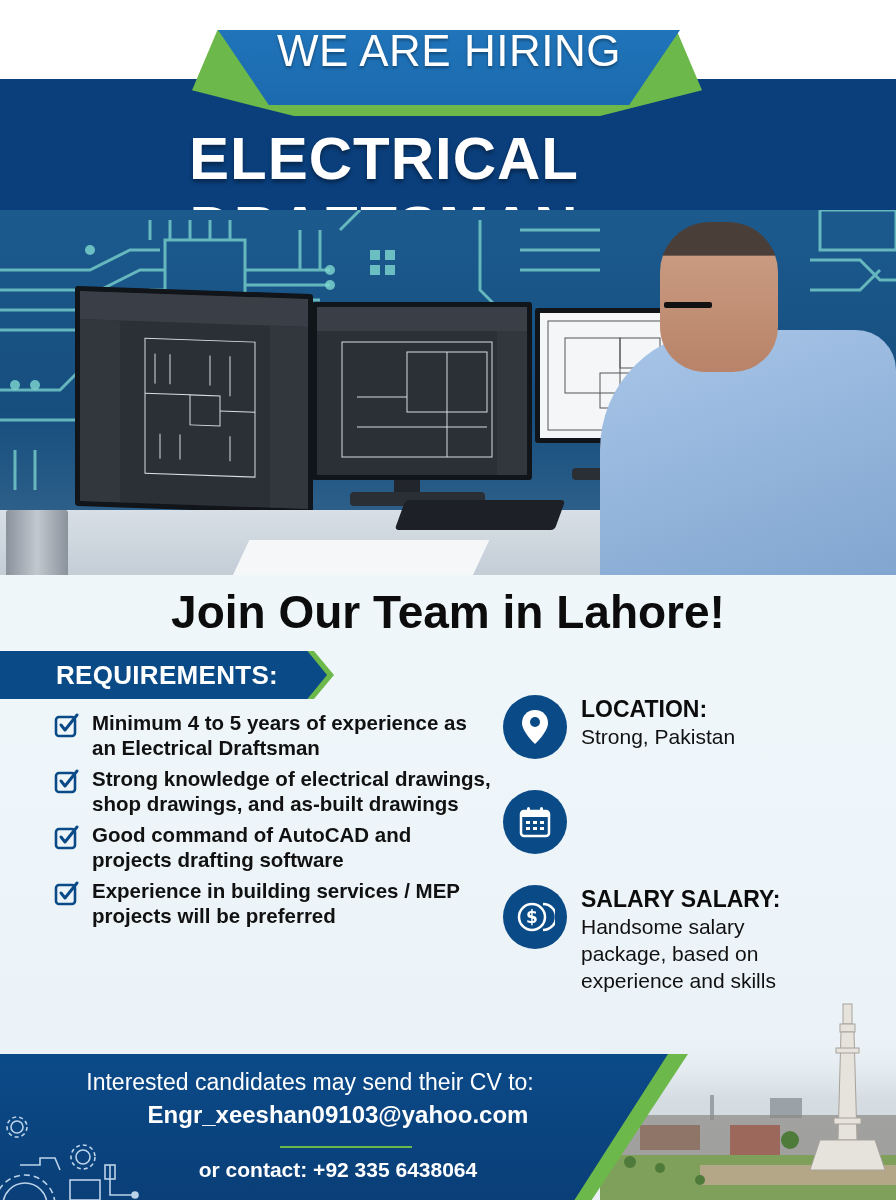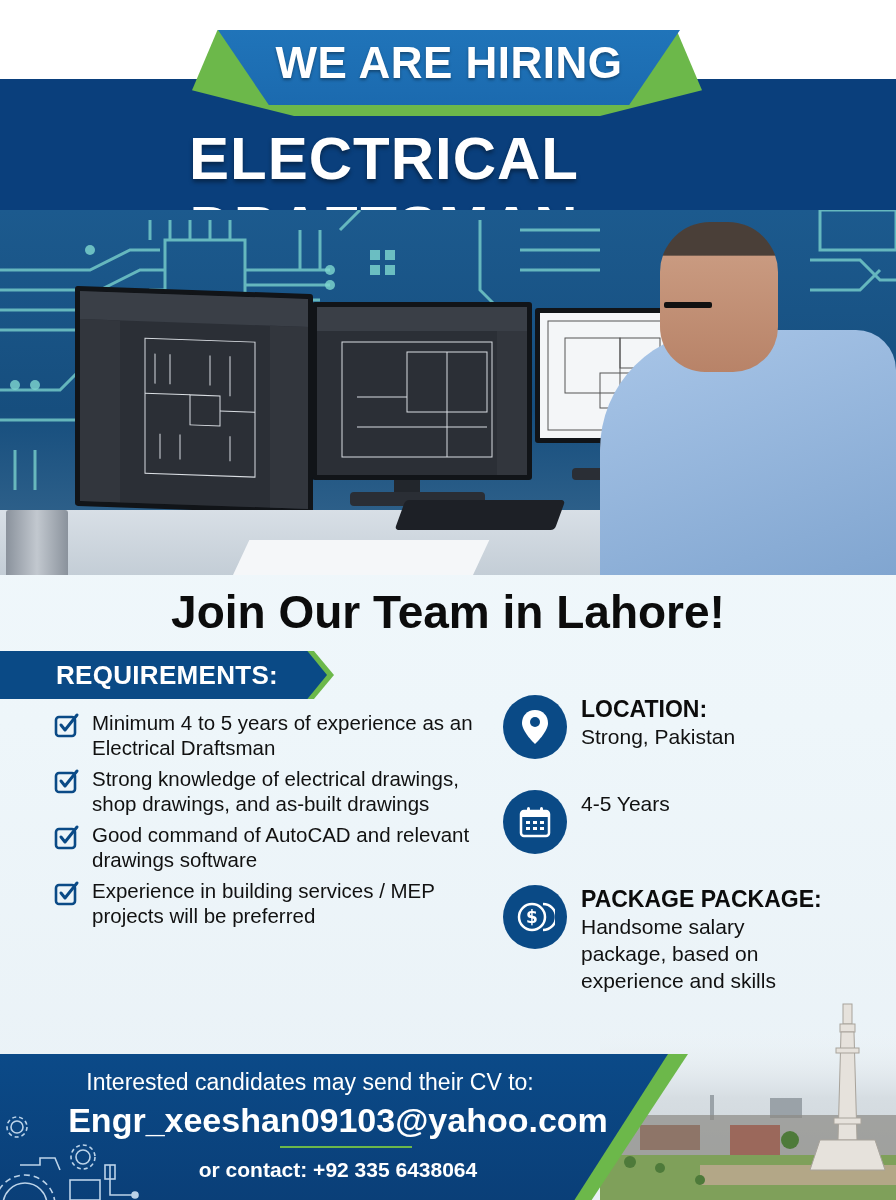--- a/index.html
+++ b/index.html
@@ -15,22 +15,22 @@
 
     
     .top-white { position: absolute; left: 0; top: 0; width: 896px; height: 80px; background: #ffffff; }
     .header-band { position: absolute; left: 0; top: 79px; width: 896px; height: 132px; background: #0a3f7c; }
     .hiring-green2 { position: absolute; left: 192px; top: 30px; width: 510px; height: 86px;
       background: #6cb84a;
       clip-path: polygon(0% 70%, 5% 0%, 95% 0%, 100% 70%, 80% 100%, 20% 100%); }
     .hiring-ribbon { position: absolute; left: 218px; top: 30px; width: 462px; height: 75px;
       background: linear-gradient(180deg, #2074b9, #1b6aaf);
       clip-path: polygon(0 0, 100% 0, 89% 100%, 11% 100%); }
-    .hiring-text { position: absolute; left: 218px; top: 38px; width: 462px; text-align: center;
-      color: #fff; font-weight: 700; font-size: 44px; letter-spacing: 0.5px;
+    .hiring-text { position: absolute; left: 218px; top: 26px; width: 462px; text-align: center;
+      color: #fff; font-weight: 400; font-size: 44px; letter-spacing: 0.5px;
       text-shadow: 0 2px 3px rgba(0,0,0,0.35); }
     .job-title { position: absolute; left: 0; top: 124px; width: 768px; text-align: center;
       color: #fff; font-weight: 700; font-size: 60px; letter-spacing: 1px;
       text-shadow: 0 3px 4px rgba(0,0,0,0.4); }
 
     
     .hero { position: absolute; left: 0; top: 210px; width: 896px; height: 365px; overflow: hidden;
       background: linear-gradient(180deg, #1c5a8e 0%, #164e7e 55%, #3b6a90 100%); }
     .circuit { position: absolute; inset: 0; }
     .hero .desk-surface { position: absolute; left: 0; top: 300px; width: 896px; height: 70px;
@@ -56,21 +56,21 @@
     .join-title { position: absolute; left: 0; top: 585px; width: 896px; text-align: center;
       font-weight: 700; font-size: 46px; color: #0c0c0c; letter-spacing: 0; }
 
     
     .req-tab { position: absolute; left: 0; top: 651px; width: 334px; height: 48px; background: #6cb84a;
       clip-path: polygon(0 0, 94% 0, 100% 50%, 94% 100%, 0 100%); }
     .req-tab-inner { position: absolute; left: 0; top: 651px; width: 327px; height: 48px; background: #0a4a86;
       clip-path: polygon(0 0, 94% 0, 100% 50%, 94% 100%, 0 100%); }
     .req-title { position: absolute; left: 56px; top: 660px; color: #fff; font-weight: 700; font-size: 26px; letter-spacing: 0.3px; text-align: center; }
     .req-list { position: absolute; left: 54px; top: 710px; width: 440px; list-style: none; }
-    .req-item { display: flex; align-items: flex-start; margin-bottom: 6px; }
+    .req-item { display: flex; align-items: flex-start; margin-bottom: 6px; font-weight: bold; }
     .req-item .check { flex: 0 0 26px; width: 26px; height: 26px; margin-right: 12px; margin-top: 2px; }
     .req-item .txt { font-size: 20.5px; line-height: 25px; color: #111; }
 
     
     .info { position: absolute; left: 503px; display: flex; align-items: flex-start; }
     .info .icon-circle { width: 64px; height: 64px; border-radius: 50%; background: #0a4a86;
       display: flex; align-items: center; justify-content: center; flex: 0 0 64px; }
     .info .body { margin-left: 14px; }
     .info .label { font-weight: 700; font-size: 23px; color: #0c0c0c; line-height: 28px; }
     .info .value { font-size: 21px; color: #111; line-height: 27px; }
@@ -78,21 +78,21 @@
     
     .skyline { position: absolute; left: 600px; top: 990px; width: 296px; height: 210px; overflow: hidden; }
 
     
     .footer-green { position: absolute; left: 0; top: 1054px; width: 688px; height: 146px; background: #6cb84a;
       clip-path: polygon(0 0, 100% 0, 86% 100%, 0 100%); }
     .footer-blue { position: absolute; left: 0; top: 1054px; width: 668px; height: 146px;
       background: linear-gradient(180deg, #0b4a88, #0a3f78);
       clip-path: polygon(0 0, 100% 0, 86% 100%, 0 100%); }
     .footer-l1 { position: absolute; left: 0; top: 1069px; width: 620px; text-align: center; color: #fff; font-size: 23px; }
-    .footer-email { position: absolute; left: 0; top: 1101px; width: 676px; text-align: center; color: #fff; font-weight: 700; font-size: 34px; }
+    .footer-email { position: absolute; left: 0; top: 1101px; width: 676px; text-align: center; color: #fff; font-weight: 700; font-size: 24px; }
     .footer-rule { position: absolute; left: 280px; top: 1146px; width: 132px; height: 2px; background: #6cb84a; }
     .footer-phone { position: absolute; left: 0; top: 1158px; width: 676px; text-align: center; color: #fff; font-weight: 700; font-size: 21px; }
     .gears { position: absolute; left: 0; top: 1110px; width: 160px; height: 90px; }
   </style>
 </head>
 <body>
 
 <div class="poster">
 
   <div class="top-white"></div>
@@ -219,21 +219,21 @@
           <rect x="2" y="5" width="19" height="19" rx="3" fill="none" stroke="#0a4a86" stroke-width="2.6"></rect>
           <path d="M7 13 L11 18 L23 3" fill="none" stroke="#0a4a86" stroke-width="3" stroke-linecap="round" stroke-linejoin="round"></path>
         </svg>
       <span class="txt">Strong knowledge of electrical drawings, shop drawings, and as-built drawings</span>
     </li>
     <li class="req-item">
       <svg class="check" viewBox="0 0 26 26">
           <rect x="2" y="5" width="19" height="19" rx="3" fill="none" stroke="#0a4a86" stroke-width="2.6"></rect>
           <path d="M7 13 L11 18 L23 3" fill="none" stroke="#0a4a86" stroke-width="3" stroke-linecap="round" stroke-linejoin="round"></path>
         </svg>
-      <span class="txt">Good command of AutoCAD and relevant drawings software</span>
+      <span class="txt">Good command of AutoCAD and projects drafting software</span>
     </li>
     <li class="req-item">
       <svg class="check" viewBox="0 0 26 26">
           <rect x="2" y="5" width="19" height="19" rx="3" fill="none" stroke="#0a4a86" stroke-width="2.6"></rect>
           <path d="M7 13 L11 18 L23 3" fill="none" stroke="#0a4a86" stroke-width="3" stroke-linecap="round" stroke-linejoin="round"></path>
         </svg>
       <span class="txt">Experience in building services / MEP projects will be preferred</span>
     </li>
   </ul>
 
@@ -261,34 +261,33 @@
           <rect x="8" y="16" width="4" height="3"></rect>
             <rect x="15" y="16" width="4" height="3"></rect>
             <rect x="22" y="16" width="4" height="3"></rect>
           <rect x="8" y="22" width="4" height="3"></rect>
             <rect x="15" y="22" width="4" height="3"></rect>
             <rect x="22" y="22" width="4" height="3"></rect>
         </g>
       </svg>
     </div>
     <div class="body">
-      <div class="value">4-5 Years</div>
     </div>
   </div>
 
   <div class="info" style="top:885px;">
     <div class="icon-circle">
       <svg width="40" height="40" viewBox="0 0 40 40">
         <circle cx="17" cy="20" r="13" fill="none" stroke="#fff" stroke-width="2.5"></circle>
         <path d="M24 7 A13 13 0 0 1 24 33" fill="none" stroke="#fff" stroke-width="2.5" transform="translate(4,0)"></path>
         <text x="17" y="26" text-anchor="middle" font-family="DejaVu Sans, sans-serif" font-size="17" font-weight="700" fill="#fff">$</text>
       </svg>
     </div>
     <div class="body">
-      <div class="label">PACKAGE PACKAGE:</div>
+      <div class="label">SALARY SALARY:</div>
       <div class="value" style="width:240px;">Handsome salary package, based on experience and skills</div>
     </div>
   </div>
 
   <svg class="skyline" width="296" height="210" viewBox="0 0 296 210">
     <defs>
       <linearGradient id="sky" x1="0" y1="0" x2="0" y2="1">
         <stop offset="0" stop-color="#eef3f6" stop-opacity="0"></stop>
         <stop offset="0.4" stop-color="#d6dde2"></stop>
         <stop offset="1" stop-color="#c9d0d4"></stop>

